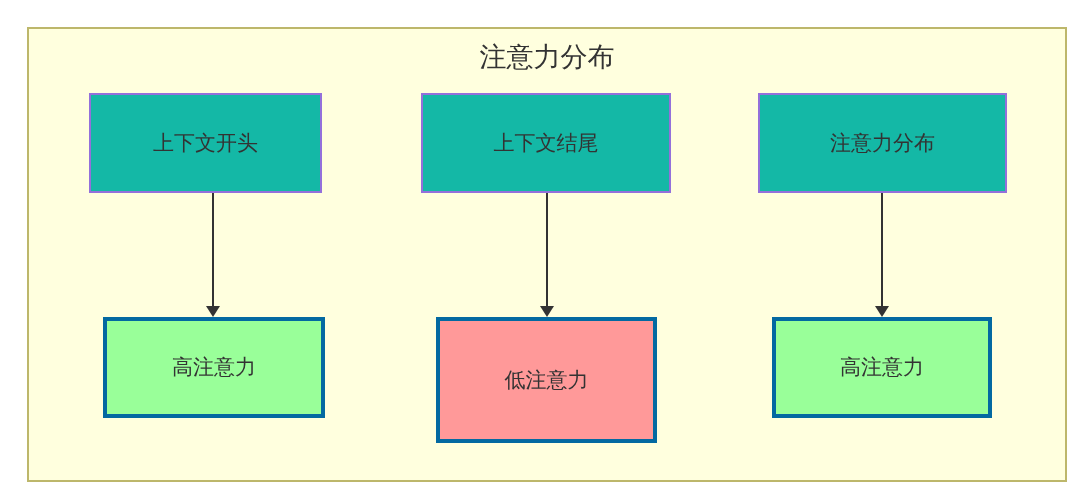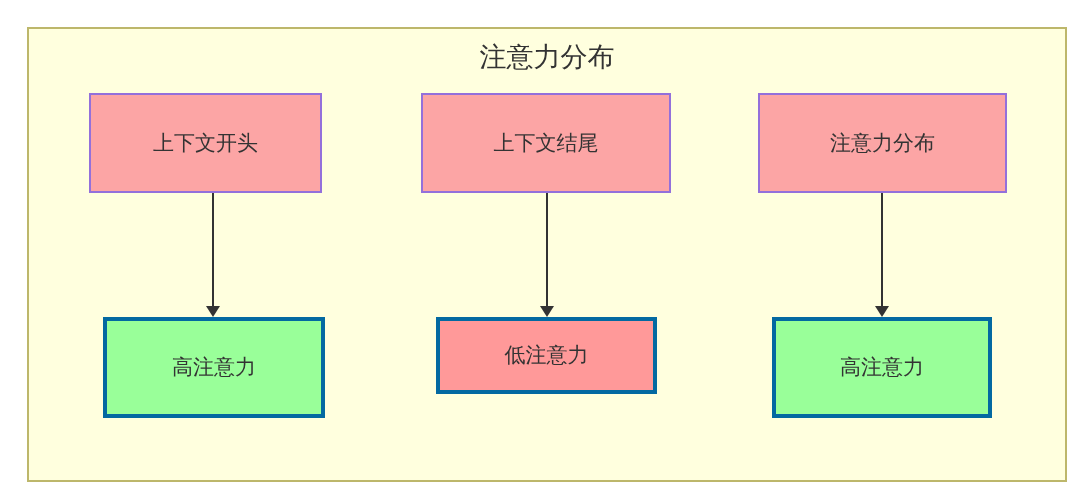--- a/index.html
+++ b/index.html
@@ -52,21 +52,21 @@
     display: flex;
     align-items: center;
     justify-content: center;
     text-align: center;
     color: #333333;
     font-size: 21px;
     line-height: 1.25;
   }
 
   .node.context {
-    background: #fca5a5;
+    background: #14b8a6;
     border: 2px solid #9370db;
   }
 
   .node.attn {
     border: 4px solid #0369a1;
   }
 
   .node.attn-high {
     background: #99ff99;
   }
@@ -74,21 +74,21 @@
   .node.attn-low {
     background: #ff9999;
   }
 
   
   #ctx-start  { left: 89px;  top: 93px;  width: 233px; height: 100px; }
   #ctx-middle { left: 421px; top: 93px;  width: 250px; height: 100px; }
   #ctx-end    { left: 758px; top: 93px;  width: 249px; height: 100px; }
 
   #attn-start  { left: 103px; top: 317px; width: 222px; height: 101px; }
-  #attn-middle { left: 436px; top: 317px; width: 221px; height: 77px; }
+  #attn-middle { left: 436px; top: 317px; width: 221px; height: 126px; }
   #attn-end    { left: 772px; top: 317px; width: 220px; height: 101px; }
 
   
   .edge-layer {
     position: absolute;
     left: 0;
     top: 0;
     width: 1080px;
     height: 496px;
     pointer-events: none;

